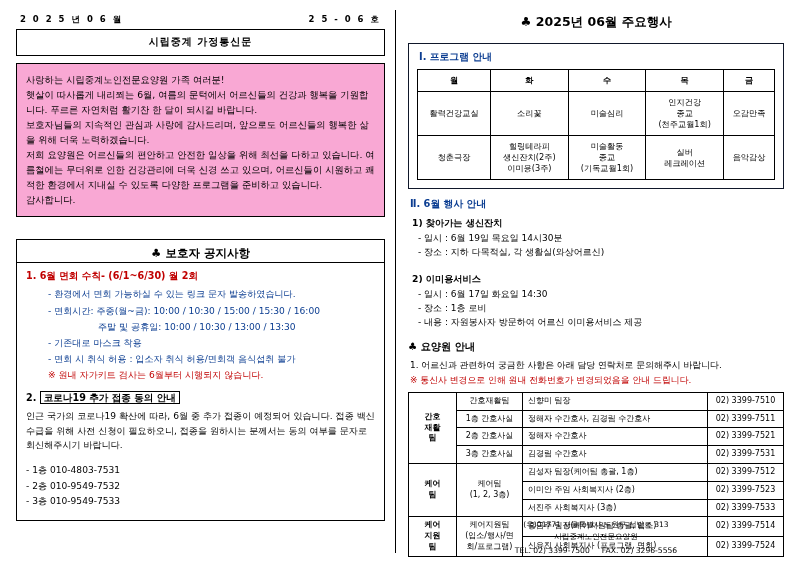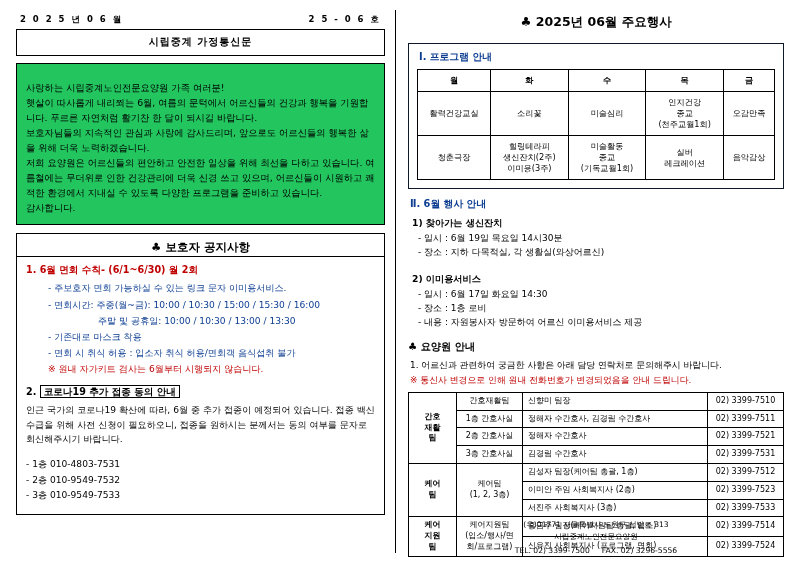--- a/index.html
+++ b/index.html
@@ -46,25 +46,25 @@
     padding: 5px 0 6px 0;
     margin-bottom: 7px;
   }
   .title-box .t {
     font-size: 10px;
     font-weight: bold;
     letter-spacing: 1px;
   }
   .intro-box {
     border: 1px solid #000;
-    background: #22c55e;
-    padding: 16px 9px 9px 9px;
+    background: #f9a8d4;
+    padding: 8px 9px 9px 9px;
     font-size: 9.3px;
     line-height: 1.62;
-    margin-bottom: 8px;
+    margin-bottom: 22px;
   }
   .intro-box p { margin: 0 0 0 0; }
   .intro-box p + p { margin-top: 0px; }
 
   .notice-box {
     border: 1px solid #000;
     padding: 0 0 10px 0;
   }
   .notice-head {
     text-align: center;
@@ -223,21 +223,21 @@
       <p>보호자님들의 지속적인 관심과 사랑에 감사드리며, 앞으로도 어르신들의 행복한 삶을 위해 더욱 노력하겠습니다.</p>
       <p>저희 요양원은 어르신들의 편안하고 안전한 일상을 위해 최선을 다하고 있습니다. 여름철에는 무더위로 인한 건강관리에 더욱 신경 쓰고 있으며, 어르신들이 시원하고 쾌적한 환경에서 지내실 수 있도록 다양한 프로그램을 준비하고 있습니다.</p>
       <p>감사합니다.</p>
     </div>
 
     <div class="notice-box">
       <div class="notice-head">♣ 보호자 공지사항</div>
       <div class="notice-body">
 
         <div class="n-h">1. 6월 면회 수칙- (6/1~6/30) 월 2회</div>
-        <div class="n-li indent2">- 주보호자 면회 가능하실 수 있는 링크 문자 이미용서비스.</div>
+        <div class="n-li indent2">- 환경에서 면회 가능하실 수 있는 링크 문자 발송하였습니다.</div>
         <div class="n-li indent2">- 면회시간: 주중(월~금): 10:00 / 10:30 / 15:00 / 15:30 / 16:00</div>
         <div class="n-li indent2" style="padding-left:72px">주말 및 공휴일: 10:00 / 10:30 / 13:00 / 13:30</div>
         <div class="n-li indent2">- 기존대로 마스크 착용</div>
         <div class="n-li indent2">- 면회 시 취식 허용 : 입소자 취식 허용/면회객 음식섭취 불가</div>
         <div class="n-li red" style="padding-left:22px">※ 원내 자가키트 검사는 6월부터 시행되지 않습니다.</div>
 
         <div class="n-h2">
           <span>2. </span><span class="boxed-label">코로나19 추가 접종 동의 안내</span>
         </div>
         <div class="n-p">인근 국가의 코로나19 확산에 따라, 6월 중 추가 접종이 예정되어 있습니다. 접종 백신 수급을 위해 사전 신청이 필요하오니, 접종을 원하시는 분께서는 동의 여부를 문자로 회신해주시기 바랍니다.</div>

